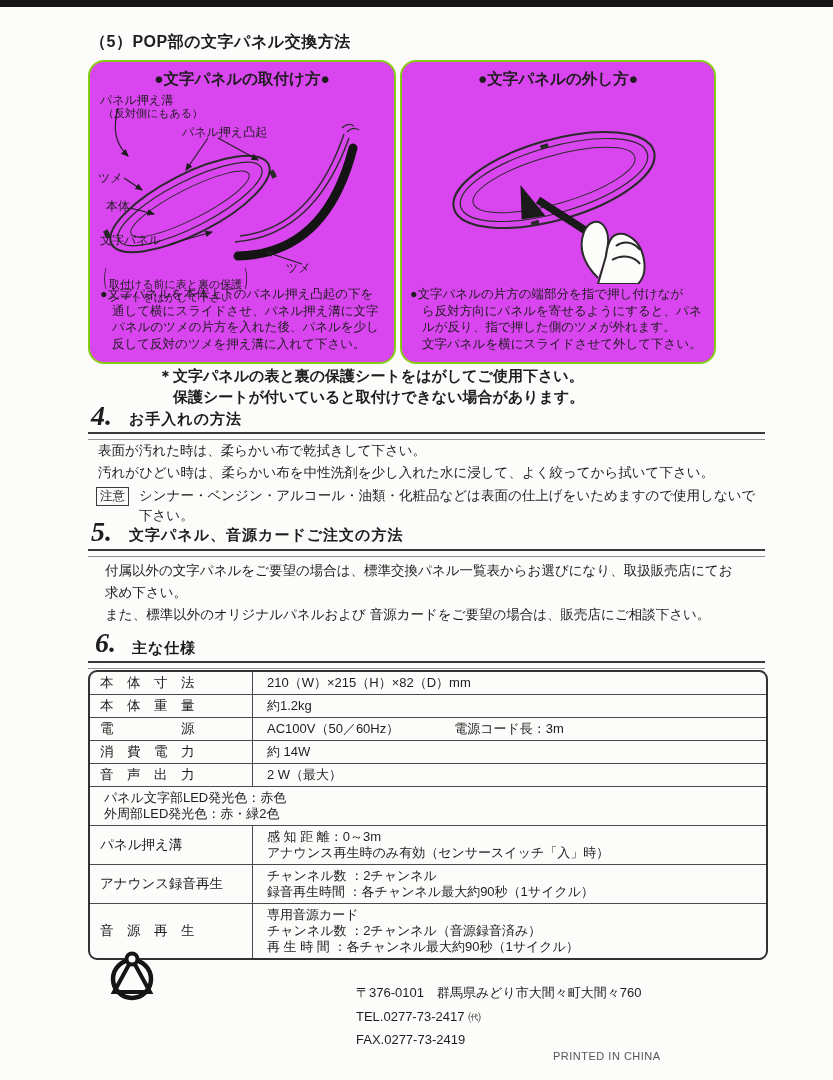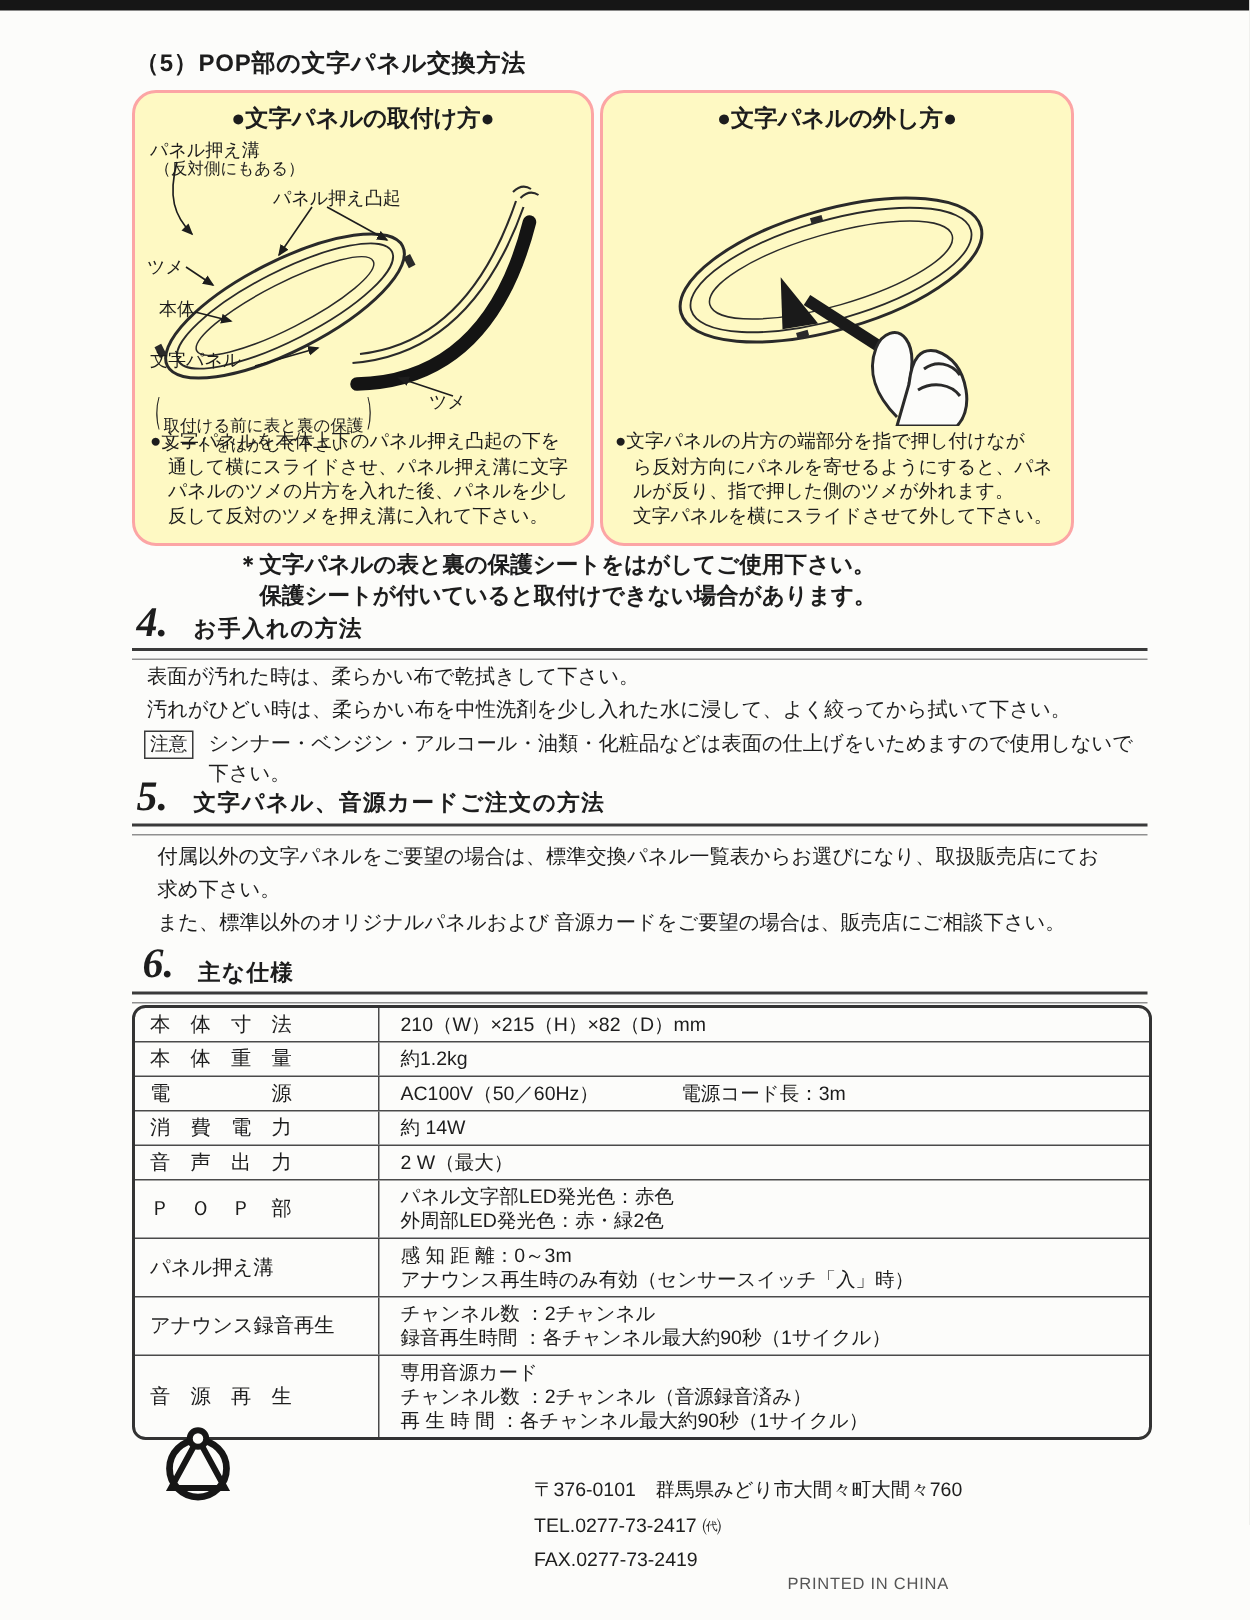--- a/index.html
+++ b/index.html
@@ -1,21 +1,21 @@
 <!DOCTYPE html>
 <html><head>
 <meta charset="utf-8">
 <style>
   html,body{margin:0;padding:0;background:#e8e8e4;}
   .page{position:relative;width:833px;height:1080px;background:#fcfcfa;overflow:hidden;
         font-family:"Liberation Sans","DejaVu Sans",sans-serif;color:#1d1d1d;}
   .topbar{position:absolute;left:0;top:0;width:833px;height:7px;background:#161616;}
   .abs{position:absolute;}
   .doc-title{font-size:16px;font-weight:bold;letter-spacing:.5px;}
-  .panel-box{position:absolute;border:2px solid #fca5a5;border-radius:16px;background:#fef9c3;}
+  .panel-box{position:absolute;border:2px solid #84cc16;border-radius:16px;background:#d946ef;}
   .box-title{text-align:center;font-size:15.5px;font-weight:bold;margin-top:7px;}
   .dlabel{position:absolute;font-size:12px;line-height:13px;white-space:nowrap;}
   .dlabel-sub{font-size:11px;}
   .paren-note{display:flex;align-items:center;font-size:11px;line-height:13px;}
   .bigparen{font-size:11px;transform:scaleY(2.3);margin:0 1px;display:inline-block;}
   .box-instr{position:absolute;font-size:12.5px;line-height:16.5px;white-space:pre-line;
              padding-left:12px;text-indent:-12px;letter-spacing:0;}
   .note-strong{font-size:15px;font-weight:bold;white-space:nowrap;}
   .sec-num{font-family:"Liberation Serif","DejaVu Serif",serif;font-style:italic;font-weight:bold;
            font-size:28px;line-height:28px;}
@@ -177,21 +177,20 @@
       </div>
       <div class="spec-row">
         <div class="spec-label">消　費　電　力</div>
         <div class="spec-value">約 14W</div>
       </div>
       <div class="spec-row">
         <div class="spec-label">音　声　出　力</div>
         <div class="spec-value">2 W（最大）</div>
       </div>
       <div class="spec-row">
-        <div class="spec-label">Ｐ　Ｏ　Ｐ　部</div>
         <div class="spec-value">パネル文字部LED発光色：赤色
 外周部LED発光色：赤・緑2色</div>
       </div>
       <div class="spec-row">
         <div class="spec-label">パネル押え溝</div>
         <div class="spec-value">感 知 距 離：0～3m
 アナウンス再生時のみ有効（センサースイッチ「入」時）</div>
       </div>
       <div class="spec-row">
         <div class="spec-label">アナウンス録音再生</div>
@@ -209,14 +208,14 @@
   <svg class="abs" style="left:106px;top:950px;" width="52" height="52" viewBox="0 0 52 52">
     <path d="M8,42 L44,42 L26,9 Z" fill="none" stroke="#161616" stroke-width="4" stroke-linejoin="miter"></path>
     <circle cx="26" cy="29" r="19" fill="none" stroke="#161616" stroke-width="4.5"></circle>
     <circle cx="26" cy="9" r="5.5" fill="#fcfcfa" stroke="#161616" stroke-width="4"></circle>
   </svg>
 
   <div class="abs footer-line" style="left:356px;top:982px;">〒376-0101　群馬県みどり市大間々町大間々760</div>
   <div class="abs footer-line" style="left:356px;top:1006px;">TEL.0277-73-2417 ㈹</div>
   <div class="abs footer-line" style="left:356px;top:1029px;">FAX.0277-73-2419</div>
 
-  <div class="abs printed" style="left:525px;top:1050px;">PRINTED IN CHINA</div>
+  <div class="abs printed" style="left:553px;top:1050px;">PRINTED IN CHINA</div>
 </div>
 
 </body></html>

